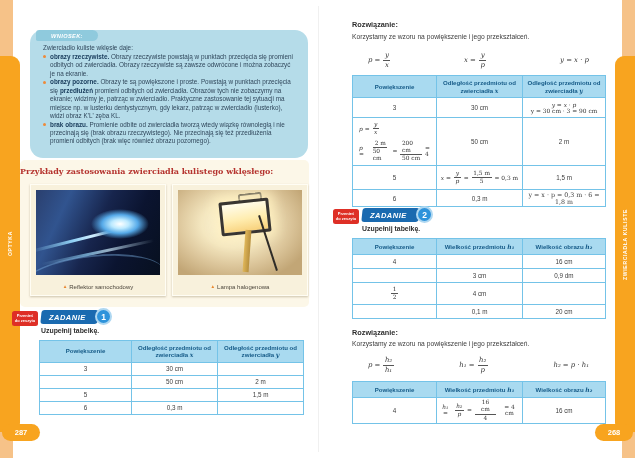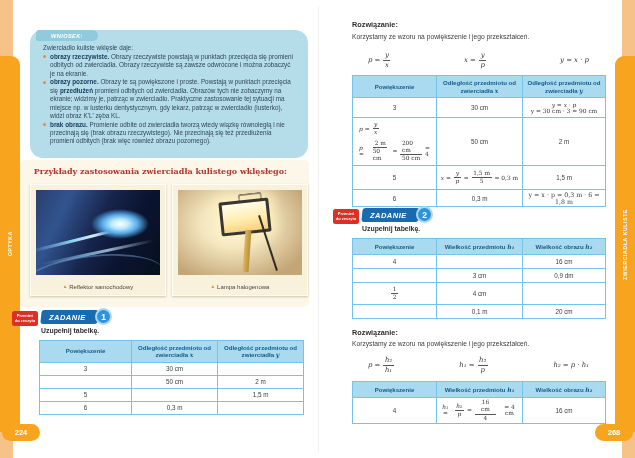--- a/index.html
+++ b/index.html
@@ -20,21 +20,21 @@
   .wbox { left:30px; top:30px; width:278px; height:128px; background:#b5dce9; border-radius:13px; }
   .wtab { left:36px; top:30px; width:62px; height:11px; background:#8fcadd; border-radius:6px 10px 10px 3px; display:flex; align-items:center; justify-content:center; }
   .wtab span { color:#fff; font-size:5.6px; font-weight:bold; font-style:italic; letter-spacing:.4px; }
   .wbody { left:43px; top:44px; width:252px; font-size:6.35px; line-height:1.32; color:#31485c; }
   .wbody .lead { font-weight:bold; color:#173a5a; }
   .wli { position:relative; padding-left:7px; margin-top:.5px; }
   .wli .dot { position:absolute; left:0; top:2.2px; width:3px; height:3px; border-radius:50%; background:#ee8a3a; }
 
   
   .expanel { left:20px; top:160px; width:289px; height:147px; background:#fcf7e8; border-radius:5px; }
-  .exhead { left:20px; top:166px; width:267px; text-align:right; font-family:"DejaVu Serif",serif; font-weight:bold; font-size:8px; color:#b5342f; }
+  .exhead { left:20px; top:166px; width:267px; text-align:left; font-family:"DejaVu Serif",serif; font-weight:bold; font-size:8px; color:#b5342f; }
   .card { top:184px; width:136px; height:112px; background:#f8f1dc; border:1px solid #fffdf4; box-shadow:0 1px 2px rgba(120,100,60,.35); }
   .card.l { left:30px; } .card.r { left:172px; }
   .photo { position:absolute; left:5px; top:5px; width:124px; height:85px; overflow:hidden; }
   .photo-car { background:linear-gradient(115deg,#2a3f6e 0%,#31548f 22%,#17254d 48%,#0b1430 70%,#07101f 100%); }
   .car-glow { position:absolute; left:44%; top:22%; width:58px; height:30px; border-radius:50%;
       background:radial-gradient(closest-side,#ffffff 0%,#bdeaff 30%,#55a9e8 62%,rgba(40,90,180,0) 100%); }
   .car-streak { position:absolute; height:3px; border-radius:2px;
       background:linear-gradient(90deg,rgba(150,200,240,0),#8fd0f5 40%,#cfeeff 60%,rgba(150,200,240,0)); }
   .s1 { width:105px; left:-6px; top:55%; transform:rotate(-14deg); }
   .s2 { width:115px; left:4px; top:72%; transform:rotate(-12deg); opacity:.7; }
@@ -87,21 +87,21 @@
 <body>
 
 <div class="abs edge-strip" style="left:0"></div>
 <div class="abs edge-strip" style="left:622px"></div>
 <div class="abs edge-tab left">
   <span class="vtext">OPTYKA</span>
 </div>
 <div class="abs edge-tab right">
   <span class="vtext">ZWIERCIADŁA KULISTE</span>
 </div>
-<div class="abs page-pill" style="left:2px">224</div>
+<div class="abs page-pill" style="left:2px">287</div>
 <div class="abs page-pill" style="left:595px">268</div>
 <div class="abs fold"></div>
 
 <div class="abs wbox"></div>
 <div class="abs wtab">
   <span>WNIOSEK:</span>
 </div>
 <div class="abs wbody">
   <div>Zwierciadło kuliste wklęsłe daje:</div>
   <div class="wli">

